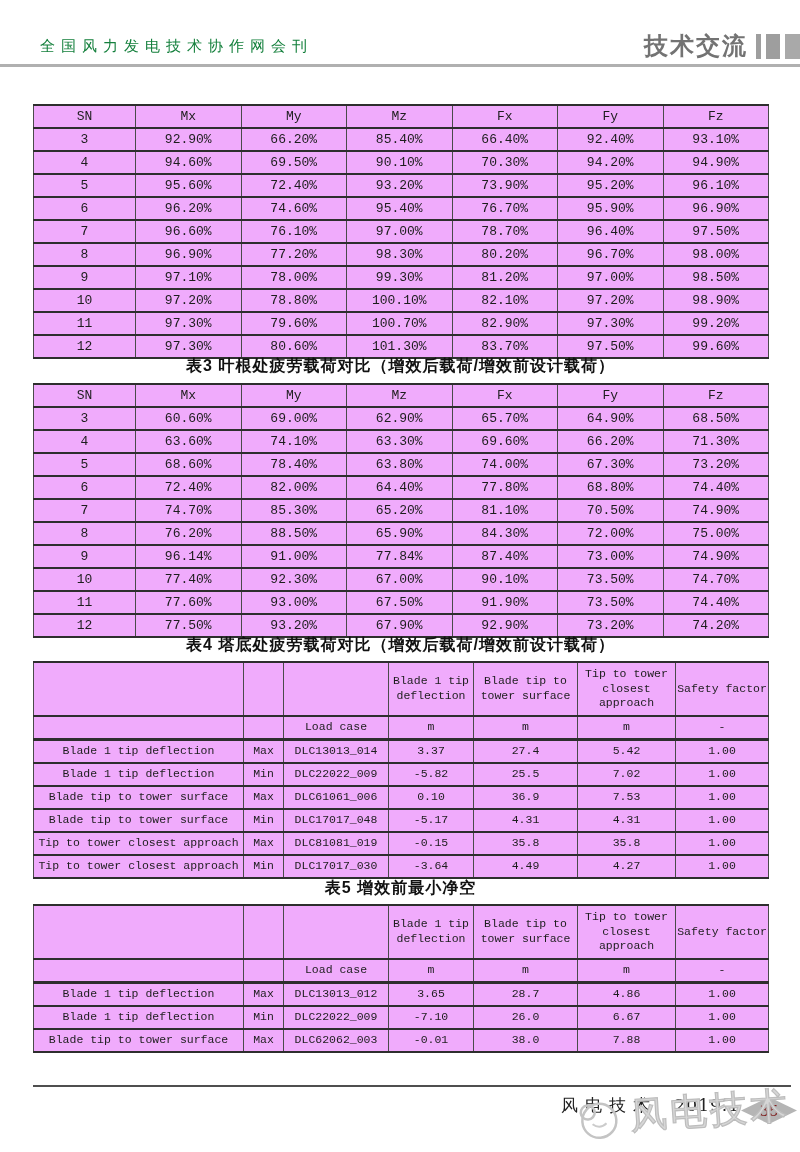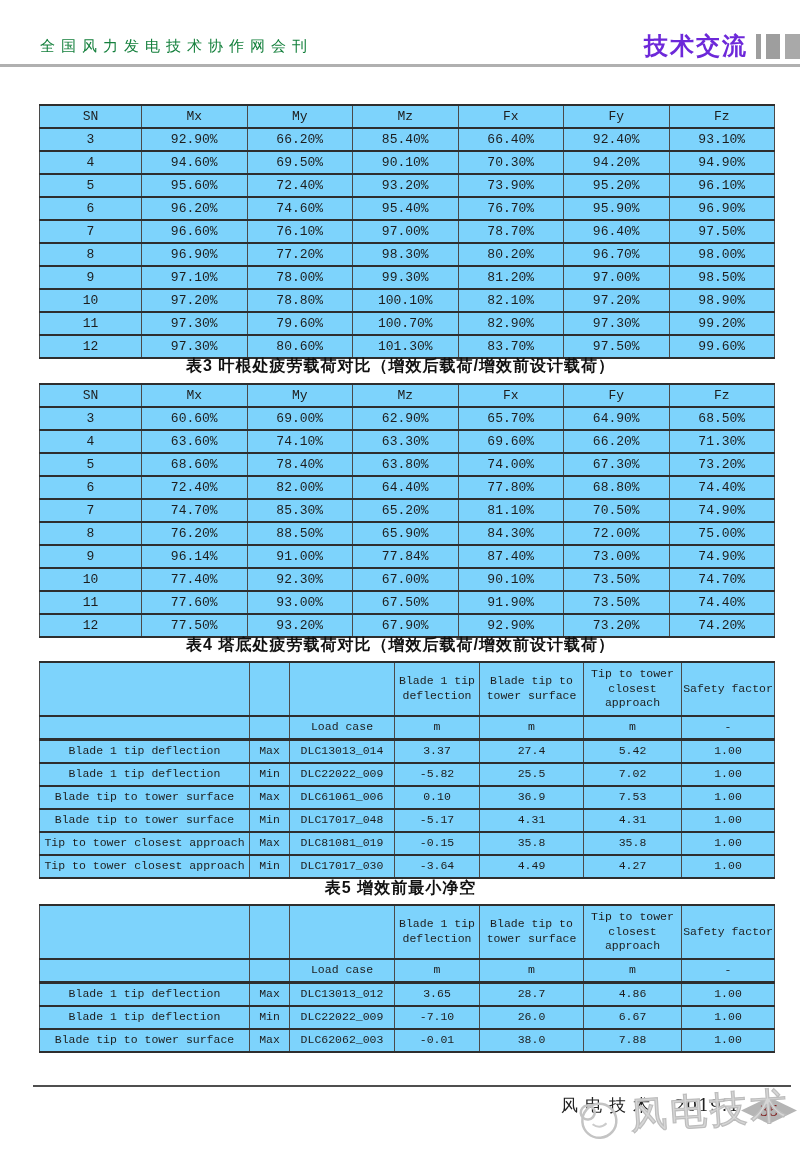--- a/index.html
+++ b/index.html
@@ -7,29 +7,29 @@
     width:800px;height:1152px;position:relative;background:#ffffff;
     font-family:"Liberation Sans",sans-serif;color:#1d1d1d;overflow:hidden;
   }
   
   .page-header{position:absolute;top:28px;left:40px;right:0;height:36px;
     display:flex;justify-content:space-between;align-items:center;}
   .journal-title{font-family:"DejaVu Serif","Liberation Serif",serif;
     font-size:15px;letter-spacing:6px;color:#15803d;}
   .section-tag{display:flex;align-items:center;gap:5px;}
   .section-label{font-family:"Liberation Sans",sans-serif;font-weight:bold;
-    font-size:24px;letter-spacing:2px;color:#6d28d9;margin-right:3px;}
+    font-size:24px;letter-spacing:2px;color:#737373;margin-right:3px;}
   .blk{display:inline-block;height:25px;background:#9e9e9e;}
   .blk.b1{width:5px;}
   .blk.b2{width:14px;}
   .blk.b3{width:15px;background:#a9a9a9;}
   .header-rule{position:absolute;top:64px;left:0;width:800px;height:3px;background:#b0b0b0;}
 
   
-  table{border-collapse:collapse;table-layout:fixed;position:absolute;left:39px;width:735px;background:#7dd3fc;}
+  table{border-collapse:collapse;table-layout:fixed;position:absolute;left:33px;width:735px;background:#f0abfc;}
   th,td{border-left:1px solid #4a4a4a;border-right:1px solid #4a4a4a;
     border-top:2px solid #2e2e2e;border-bottom:2px solid #2e2e2e;
     text-align:center;vertical-align:middle;padding:0 1px;overflow:hidden;
     font-family:"Liberation Mono",monospace;color:#1d1d1d;font-weight:normal;}
   
   .pct-table th,.pct-table td{height:21px;font-size:13px;}
   .pct-table col.c-sn{width:102px;}
   .pct-table col.c-m{width:105.5px;}
   
   .clr-table th,.clr-table td{font-size:11.5px;height:21px;line-height:1.3;}

